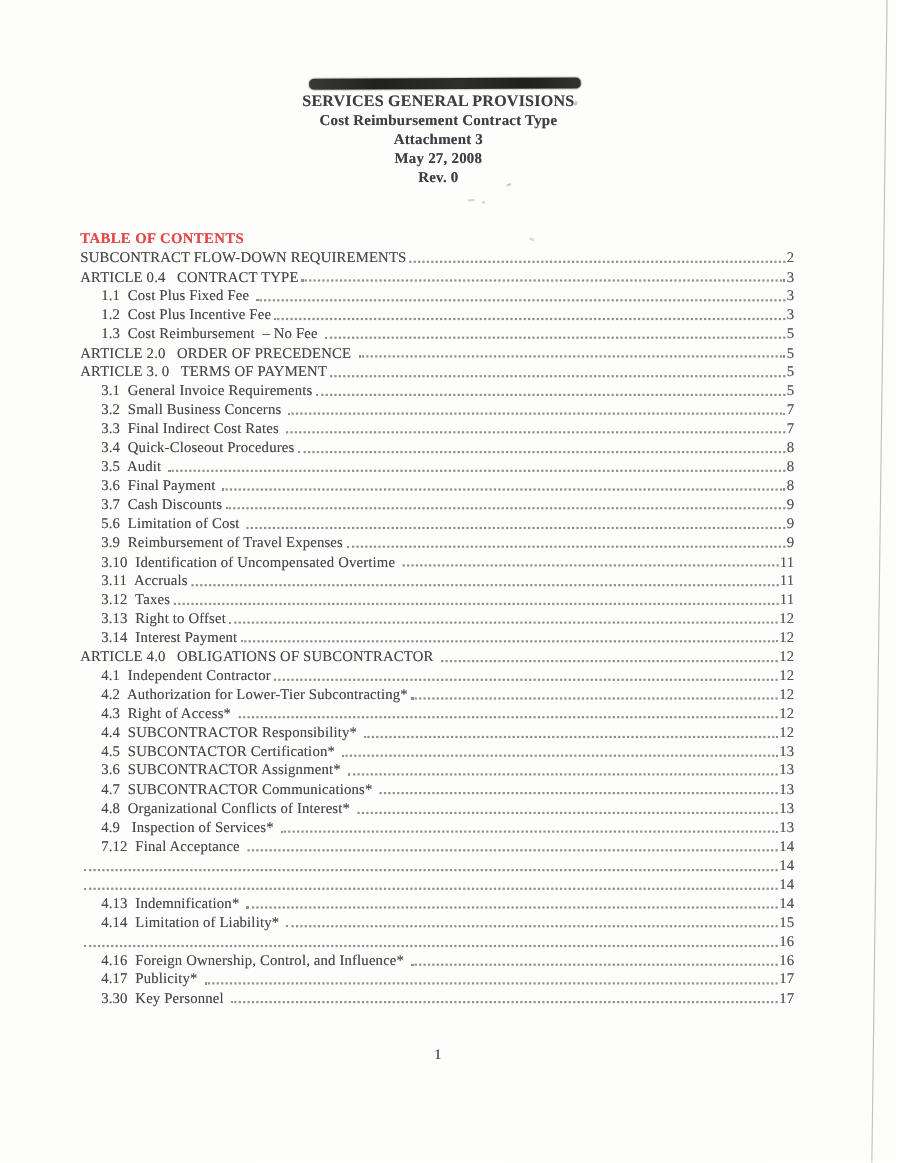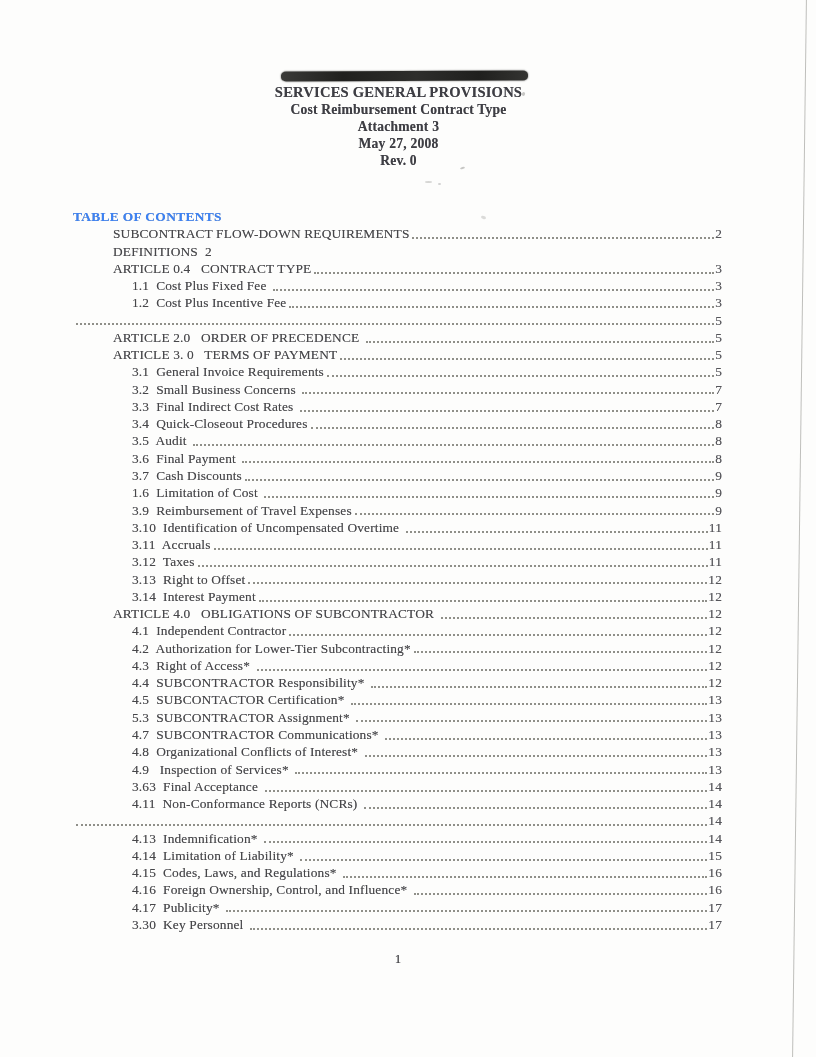--- a/index.html
+++ b/index.html
@@ -60,34 +60,33 @@
     top: 208px;
     width: 649px;
     font-size: 13.4px;
     letter-spacing: 0.15px;
     text-shadow: 0 0 0.5px rgba(70,70,75,0.5);
   }
   .toc-heading {
     height: 17.27px;
     line-height: 17.27px;
     font-weight: bold;
-    color: #3b82f6;
+    color: #ef4444;
     letter-spacing: 0.35px;
   }
   .toc-row {
     display: flex;
     height: 17.27px;
     line-height: 17.27px;
     overflow: hidden;
     align-items: stretch;
   }
   .toc-row .toc-label {
     white-space: pre;
     flex: 0 0 auto;
-    margin-left: 40px;
   }
   .toc-row.indent .toc-label { padding-left: 19px; }
   .toc-dots {
     flex: 1 1 auto;
     min-width: 8px;
     align-self: flex-end;
     height: 0;
     border-bottom: 2px dotted #8f8f89;
     margin: 0 1px 3.5px 3px;
   }
@@ -143,38 +142,36 @@
 
   <div class="toc">
     <div class="toc-heading">TABLE OF CONTENTS</div>
     <div id="toc-list">
         <div class="toc-row">
           <span class="toc-label">SUBCONTRACT FLOW-DOWN REQUIREMENTS</span>
           <span class="toc-dots"></span>
           <span class="toc-page">2</span>
         </div>
         <div class="toc-row">
-          <span class="toc-label">DEFINITIONS  2</span>
-        </div>
-        <div class="toc-row">
           <span class="toc-label">ARTICLE 0.4   CONTRACT TYPE</span>
           <span class="toc-dots"></span>
           <span class="toc-page">3</span>
         </div>
         <div class="toc-row indent">
           <span class="toc-label">1.1  Cost Plus Fixed Fee </span>
           <span class="toc-dots"></span>
           <span class="toc-page">3</span>
         </div>
         <div class="toc-row indent">
           <span class="toc-label">1.2  Cost Plus Incentive Fee</span>
           <span class="toc-dots"></span>
           <span class="toc-page">3</span>
         </div>
         <div class="toc-row indent">
+          <span class="toc-label">1.3  Cost Reimbursement  – No Fee </span>
           <span class="toc-dots"></span>
           <span class="toc-page">5</span>
         </div>
         <div class="toc-row">
           <span class="toc-label">ARTICLE 2.0   ORDER OF PRECEDENCE </span>
           <span class="toc-dots"></span>
           <span class="toc-page">5</span>
         </div>
         <div class="toc-row">
           <span class="toc-label">ARTICLE 3. 0   TERMS OF PAYMENT</span>
@@ -210,21 +207,21 @@
           <span class="toc-label">3.6  Final Payment </span>
           <span class="toc-dots"></span>
           <span class="toc-page">8</span>
         </div>
         <div class="toc-row indent">
           <span class="toc-label">3.7  Cash Discounts</span>
           <span class="toc-dots"></span>
           <span class="toc-page">9</span>
         </div>
         <div class="toc-row indent">
-          <span class="toc-label">1.6  Limitation of Cost </span>
+          <span class="toc-label">5.6  Limitation of Cost </span>
           <span class="toc-dots"></span>
           <span class="toc-page">9</span>
         </div>
         <div class="toc-row indent">
           <span class="toc-label">3.9  Reimbursement of Travel Expenses</span>
           <span class="toc-dots"></span>
           <span class="toc-page">9</span>
         </div>
         <div class="toc-row indent">
           <span class="toc-label">3.10  Identification of Uncompensated Overtime </span>
@@ -275,65 +272,63 @@
           <span class="toc-label">4.4  SUBCONTRACTOR Responsibility* </span>
           <span class="toc-dots"></span>
           <span class="toc-page">12</span>
         </div>
         <div class="toc-row indent">
           <span class="toc-label">4.5  SUBCONTACTOR Certification* </span>
           <span class="toc-dots"></span>
           <span class="toc-page">13</span>
         </div>
         <div class="toc-row indent">
-          <span class="toc-label">5.3  SUBCONTRACTOR Assignment* </span>
+          <span class="toc-label">3.6  SUBCONTRACTOR Assignment* </span>
           <span class="toc-dots"></span>
           <span class="toc-page">13</span>
         </div>
         <div class="toc-row indent">
           <span class="toc-label">4.7  SUBCONTRACTOR Communications* </span>
           <span class="toc-dots"></span>
           <span class="toc-page">13</span>
         </div>
         <div class="toc-row indent">
           <span class="toc-label">4.8  Organizational Conflicts of Interest* </span>
           <span class="toc-dots"></span>
           <span class="toc-page">13</span>
         </div>
         <div class="toc-row indent">
           <span class="toc-label">4.9   Inspection of Services* </span>
           <span class="toc-dots"></span>
           <span class="toc-page">13</span>
         </div>
         <div class="toc-row indent">
-          <span class="toc-label">3.63  Final Acceptance </span>
+          <span class="toc-label">7.12  Final Acceptance </span>
           <span class="toc-dots"></span>
           <span class="toc-page">14</span>
         </div>
         <div class="toc-row indent">
-          <span class="toc-label">4.11  Non-Conformance Reports (NCRs) </span>
           <span class="toc-dots"></span>
           <span class="toc-page">14</span>
         </div>
         <div class="toc-row indent">
           <span class="toc-dots"></span>
           <span class="toc-page">14</span>
         </div>
         <div class="toc-row indent">
           <span class="toc-label">4.13  Indemnification* </span>
           <span class="toc-dots"></span>
           <span class="toc-page">14</span>
         </div>
         <div class="toc-row indent">
           <span class="toc-label">4.14  Limitation of Liability* </span>
           <span class="toc-dots"></span>
           <span class="toc-page">15</span>
         </div>
         <div class="toc-row indent">
-          <span class="toc-label">4.15  Codes, Laws, and Regulations* </span>
           <span class="toc-dots"></span>
           <span class="toc-page">16</span>
         </div>
         <div class="toc-row indent">
           <span class="toc-label">4.16  Foreign Ownership, Control, and Influence* </span>
           <span class="toc-dots"></span>
           <span class="toc-page">16</span>
         </div>
         <div class="toc-row indent">
           <span class="toc-label">4.17  Publicity* </span>

